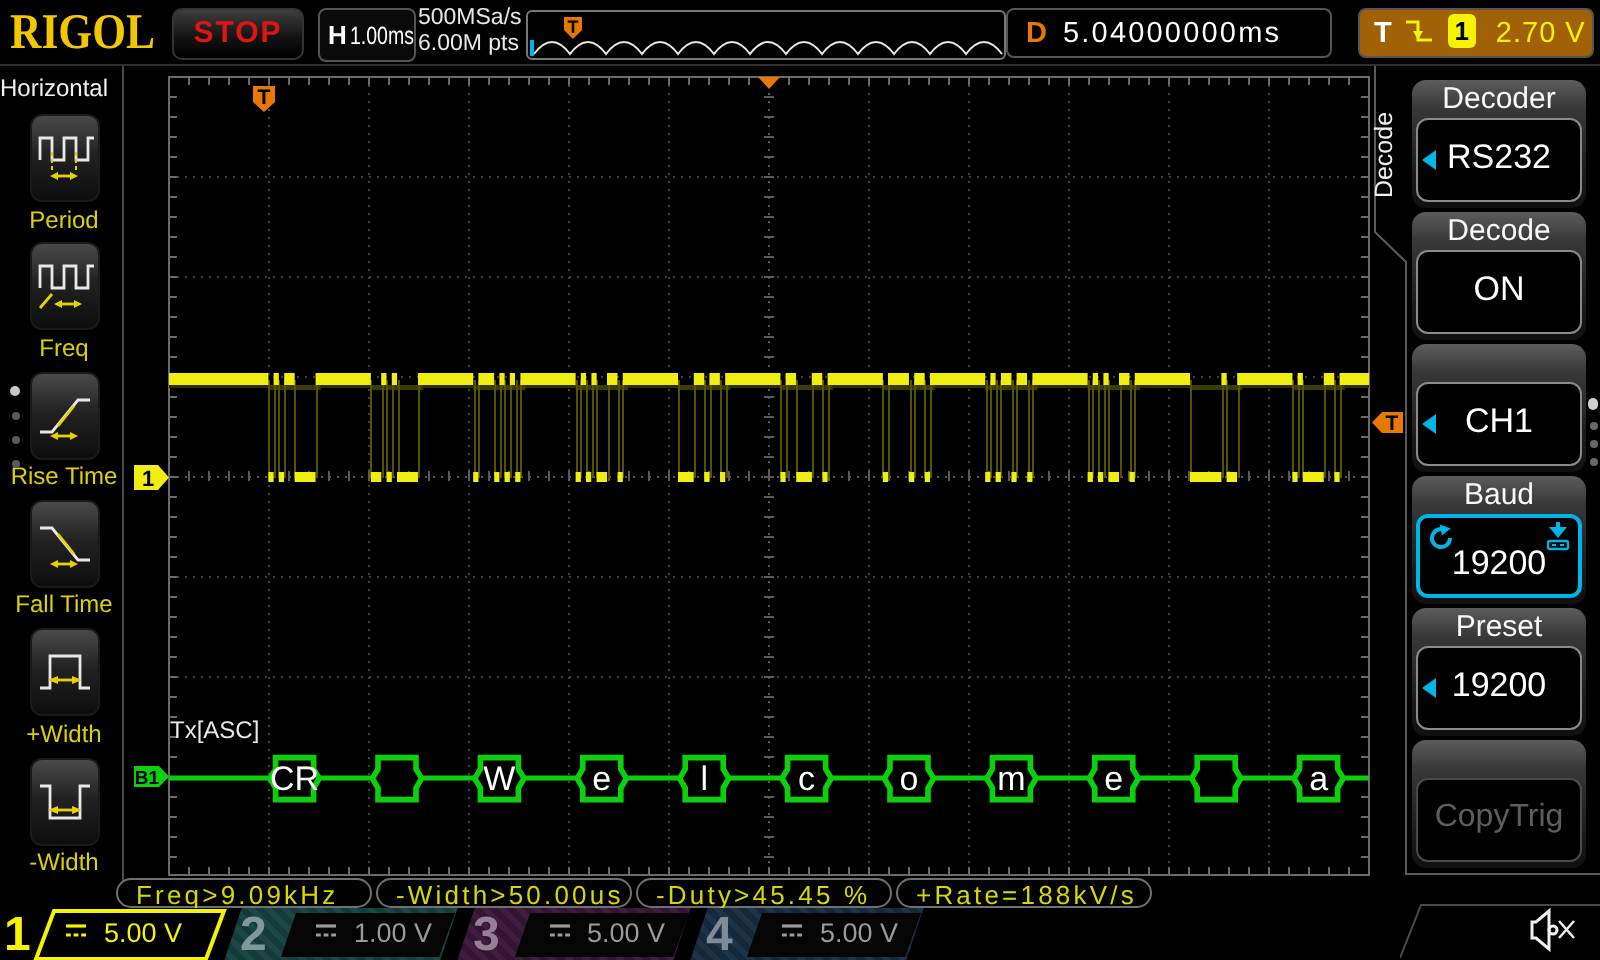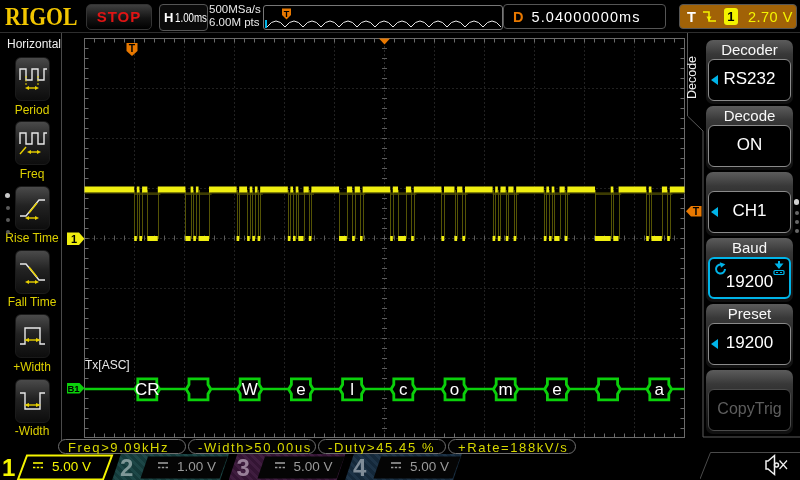--- a/index.html
+++ b/index.html
@@ -16,21 +16,21 @@
 .hval{display:inline-block;margin-left:2px;transform:scaleX(0.78);transform-origin:left;font-size:12.5px}
 .srate{position:absolute;left:209px;top:3px;font-size:11.5px;line-height:13px;color:#e8e8e8}
 .preview{position:absolute;left:263px;top:5px;width:238px;height:23px;border:1px solid #777;border-radius:3px;background:#000}
 .dbox{position:absolute;left:503px;top:4px;width:163px;height:25px;border-radius:4px;border:1px solid #555;
   background:#000;color:#fff;font-size:14.5px;line-height:25px;padding-left:9px;box-sizing:border-box}
 .tbox{position:absolute;left:679px;top:4px;width:118px;height:25px;border-radius:4px;border:1px solid #555;
   background:#a16207;color:#f4f400;font-size:14.5px;line-height:25px;padding-left:7px;box-sizing:border-box}
 .t1{display:inline-block;background:#f4f400;color:#000;font-weight:bold;width:14px;height:17px;line-height:17px;
   text-align:center;border-radius:3px;font-size:13px;vertical-align:1px}
 #sidebar{position:absolute;left:0;top:33px;width:61px;height:420px;border-right:1px solid #4a4a4a}
-.hztitle{position:absolute;left:0;top:4px;width:61px;text-align:right;color:#f0f0f0;font-size:12px}
+.hztitle{position:absolute;left:0;top:4px;width:61px;text-align:left;color:#f0f0f0;font-size:12px}
 .sbtn{position:absolute;left:15px;width:35px;height:44px;border-radius:6px;
   background:linear-gradient(#4a4a4a,#222 45%,#0d0d0d);border:1px solid #1a1a1a;text-align:center;padding-top:5px;box-sizing:border-box}
 .slab{position:absolute;left:0;width:64px;text-align:center;color:#ddd000;font-size:12px}
 #menu .msec{position:absolute;left:706px;width:87px;height:64px;border-radius:7px;
   background:linear-gradient(#5c5c5c,#383838 22%,#191919 75%,#101010)}
 .mtitle{text-align:center;color:#f8f8f8;font-size:15px;padding-top:1px;height:19px}
 .mval{position:absolute;left:2px;right:2px;bottom:3px;height:42px;background:#000;border:1.5px solid #8a8a8a;
   border-radius:6px;color:#fff;font-size:17px;text-align:center;line-height:38px;box-sizing:border-box}
 .mbox{position:absolute;top:438.5px;width:128px;height:15.5px;border:1px solid #707070;border-radius:8px;
   background:#020202;color:#d8d800;font-size:13px;line-height:15px;padding-left:9px;letter-spacing:1.6px;box-sizing:border-box;white-space:nowrap}

